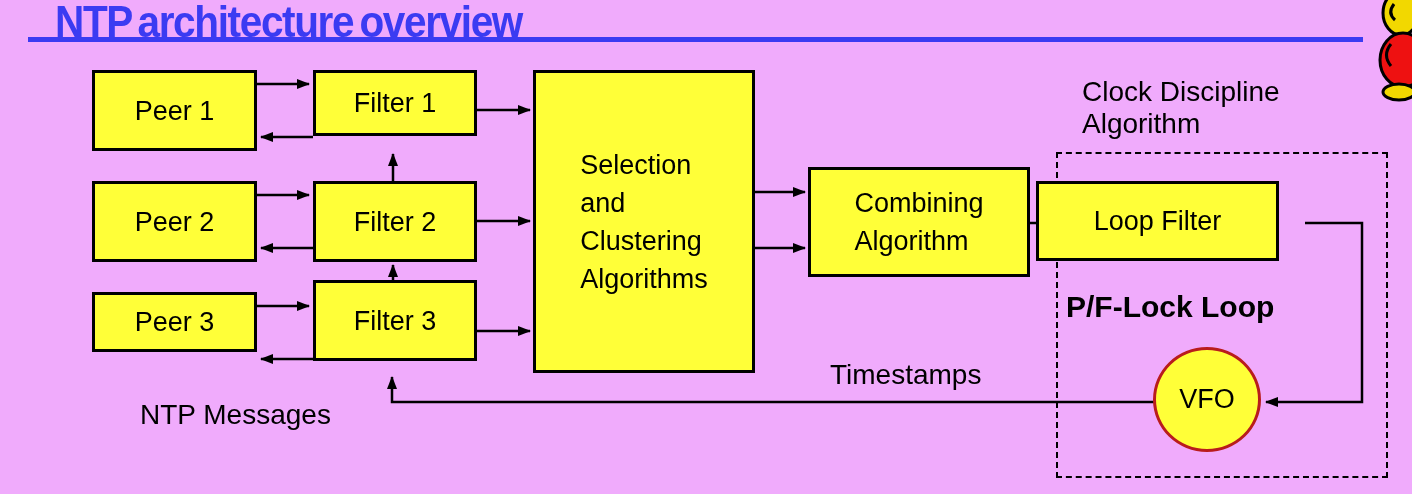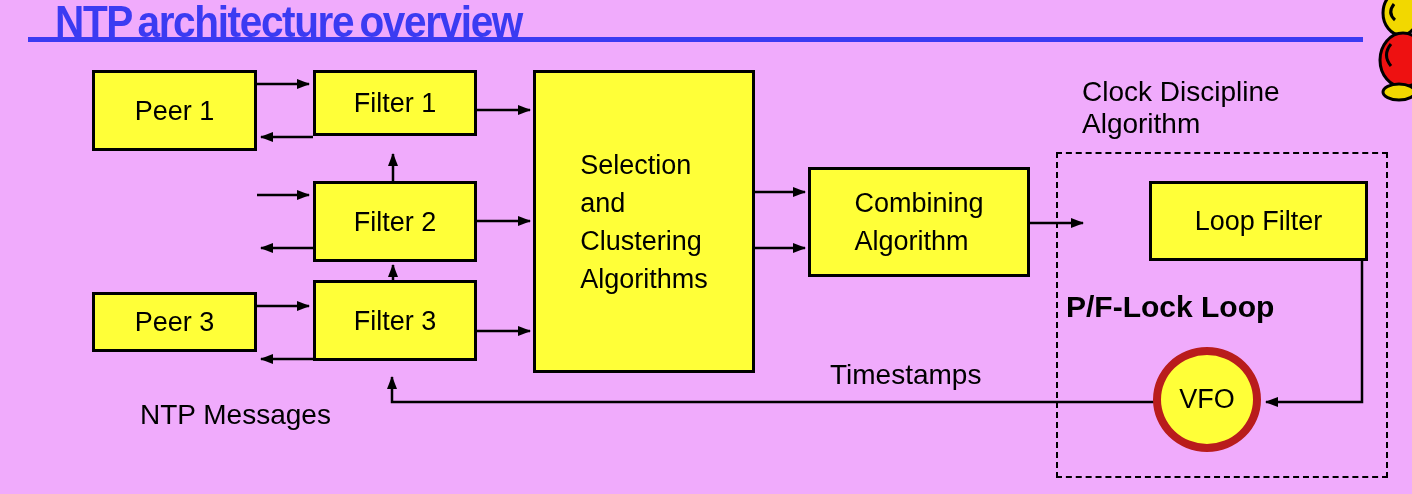--- a/index.html
+++ b/index.html
@@ -18,21 +18,21 @@
     position:absolute;left:28px;top:37px;width:1335px;height:5px;background:#3b3bf2;
   }
   
   .node{
     position:absolute;background:#ffff38;border:3px solid #000;
     display:flex;align-items:center;justify-content:center;
     font-size:27px;text-align:left;line-height:38px;white-space:pre-line;
     box-sizing:border-box;
   }
   .circle{
-    position:absolute;background:#ffff38;border:8px solid #b91c1c;border-radius:50%;
+    position:absolute;background:#ffff38;border:3px solid #b91c1c;border-radius:50%;
     display:flex;align-items:center;justify-content:center;
     font-size:27px;box-sizing:border-box;
   }
   .dashed-region{
     position:absolute;border:2.5px dashed #000;box-sizing:border-box;background:transparent;
   }
   .float-label{
     position:absolute;font-size:28px;text-align:left;line-height:32px;white-space:pre-line;
   }
   .bold{font-weight:bold;}
@@ -71,20 +71,23 @@
       <path d="M1305,223 H1362 V402 H1266" marker-end="url(#ah)"></path>
       <path d="M1154,402 H392 V377" marker-end="url(#ah)"></path>
     </g>
   </svg>
 
   <div class="dashed-region" style="left:1056px;top:152px;width:332px;height:326px;"></div>
 
   <div class="node" style="left:92px;top:70px;width:165px;height:81px;">
     <span>Peer 1</span>
   </div>
+  <div class="node" style="left:92px;top:181px;width:165px;height:81px;">
+    <span>Peer 2</span>
+  </div>
   <div class="node" style="left:92px;top:292px;width:165px;height:60px;">
     <span>Peer 3</span>
   </div>
 
   <div class="node" style="left:313px;top:70px;width:164px;height:66px;">
     <span>Filter 1</span>
   </div>
   <div class="node" style="left:313px;top:181px;width:164px;height:81px;">
     <span>Filter 2</span>
   </div>
@@ -97,21 +100,21 @@
 and
 Clustering
 Algorithms</span>
   </div>
 
   <div class="node" style="left:808px;top:167px;width:222px;height:110px;">
     <span>Combining
 Algorithm</span>
   </div>
 
-  <div class="node" style="left:1149px;top:181px;width:219px;height:80px;">
+  <div class="node" style="left:1036px;top:181px;width:243px;height:80px;">
     <span>Loop Filter</span>
   </div>
 
   <div class="circle" style="left:1153px;top:347px;width:108px;height:105px;">
     <span>VFO</span>
   </div>
 
   <div class="float-label" style="left:1082px;top:76px;width:260px;">Clock Discipline
 Algorithm</div>
   <div class="float-label bold" style="left:1066px;top:291px;width:250px;font-size:30px;">P/F-Lock Loop</div>

